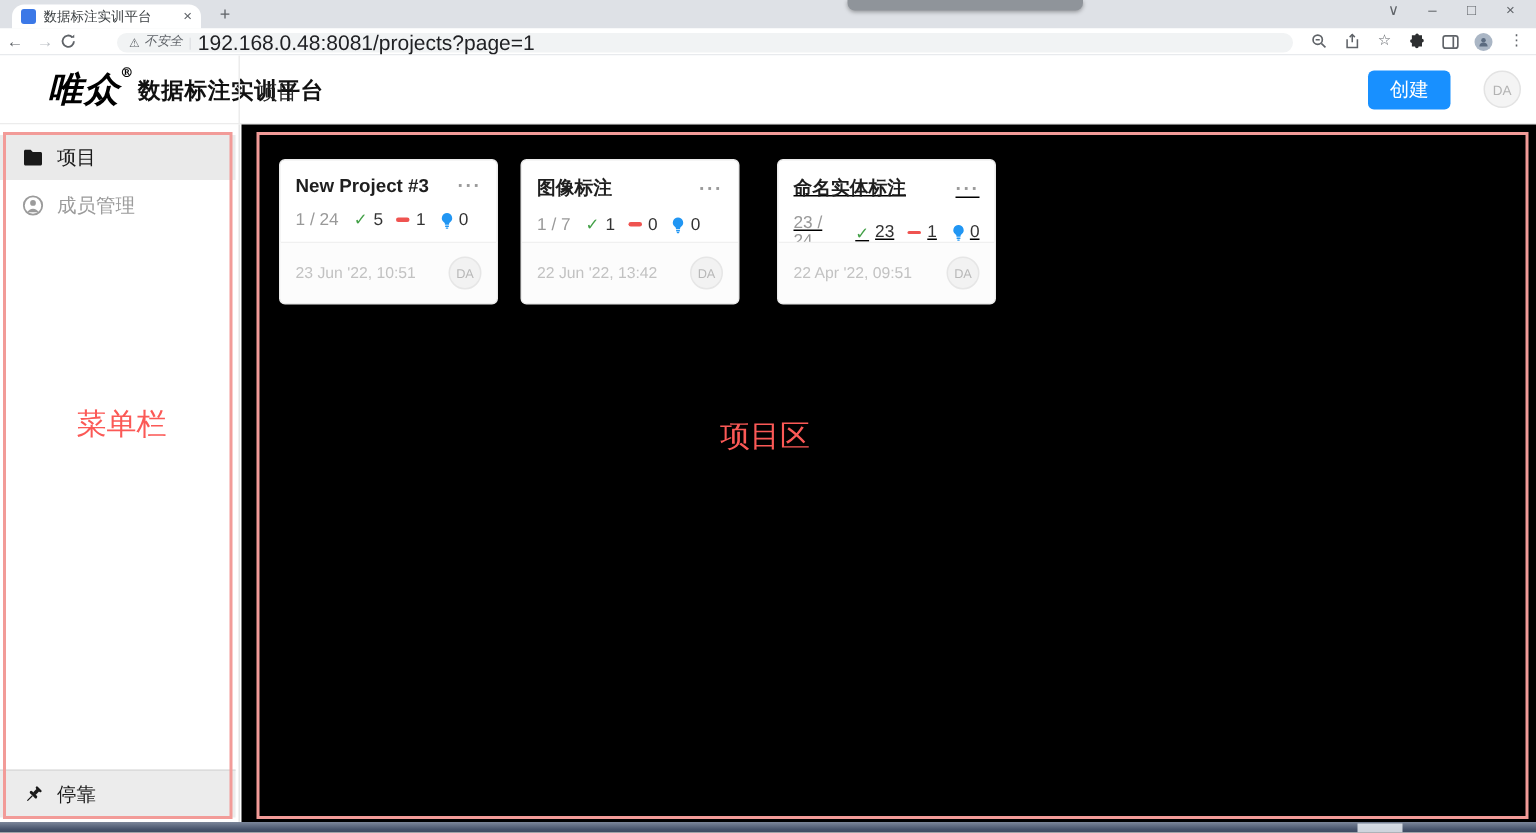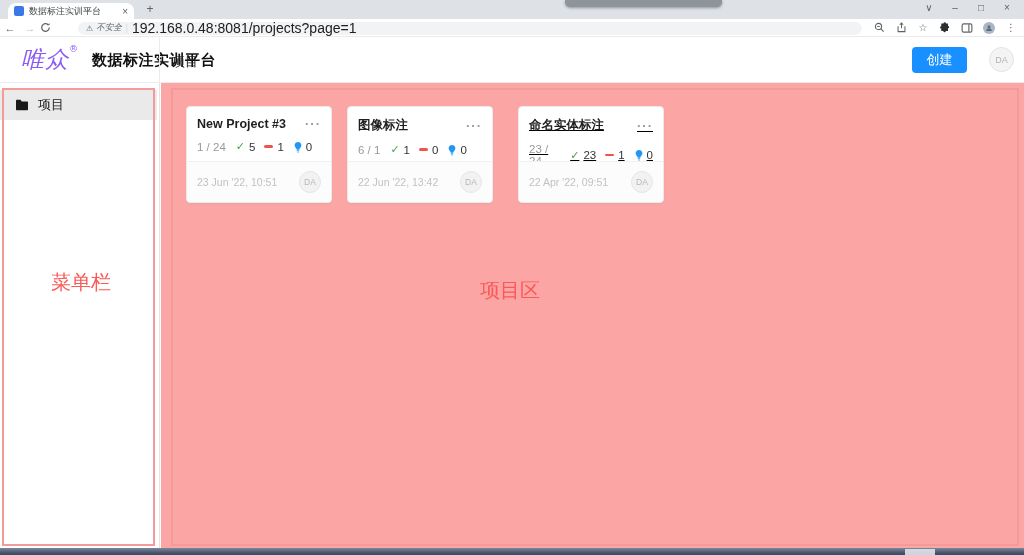--- a/index.html
+++ b/index.html
@@ -26,36 +26,36 @@
   .warn { font-size:8px; color:#5f6368; margin-right:3px; }
   .sec-label { font-size:8.5px; color:#5f6368; margin-right:4px;font-style:italic; }
   .url-div { color:#dadce0; font-size:8.5px; margin-right:4px; }
   .url-text { font-size:14px; color:#202124; }
   .tb-right { position:absolute; right:2px; top:19px; height:17px; display:flex; align-items:center; }
   .tb-ico { width:22px; height:16px; display:flex; align-items:center; justify-content:center; font-size:10px; color:#5f6368; }
   .tb-avatar { width:12px; height:12px; border-radius:50%; background:#aab6c5; display:flex; align-items:center; justify-content:center; }
 
   
   .app-header { position:absolute; top:37px; left:0; width:1024px; height:46px; background:#fff; border-bottom:1px solid #ececec; }
-  .logo { position:absolute; left:21px; top:7px; font-family:"DejaVu Serif","Liberation Serif",serif; font-style:italic; font-weight:normal; font-size:23px; color:#8b5cf6; letter-spacing:1px; }
+  .logo { position:absolute; left:32px; top:7px; font-family:"DejaVu Serif","Liberation Serif",serif; font-style:italic; font-weight:bold; font-size:23px; color:#000000; letter-spacing:1px; }
   .logo-mark { font-size:9px; vertical-align:top; font-style:normal; }
   .brand { position:absolute; left:92px; top:14px; font-size:15px; font-weight:bold; color:#111; letter-spacing:.5px; }
   .hdr-divider { position:absolute; left:159px; top:0; width:1px; height:46px; background:#ececec; }
   .breadcrumb { position:absolute; left:172px; top:16px; font-size:13px; color:#222; }
   .create-btn { position:absolute; left:912px; top:10px; width:55px; height:26px; background:#1890ff; color:#fff; font-size:13px; border:none; border-radius:4px; text-align:center; line-height:26px; }
   .hdr-avatar { position:absolute; left:989px; top:10px; width:25px; height:25px; border-radius:50%; background:#f4f4f4; border:1px solid #e3e3e3; color:#b3b3b3; font-size:9px; display:flex; align-items:center; justify-content:center; }
 
   
   .sidebar { position:absolute; top:83px; left:0; width:160px; height:465px; background:#fff; border-right:1px solid #e4e4e4; }
   .side-item { position:absolute; left:0; width:157px; height:30px; display:flex; align-items:center; padding-left:14px; font-size:13px; color:#1a1a1a; }
   .side-item.active { background:#eaeaea; }
   .side-item.muted { color:#9b9b9b; }
   .side-icon { width:15px; height:15px; margin-right:9px; display:flex; align-items:center; justify-content:center; }
   .dock { position:absolute; left:0; bottom:3px; width:157px; height:32px; background:#ececec; border-top:1px solid #dcdcdc; display:flex; align-items:center; padding-left:14px; font-size:13px; color:#1a1a1a; }
-  .main { position:absolute; top:83px; left:161px; width:863px; height:465px; background:#fca5a5; }
+  .main { position:absolute; top:83px; left:161px; width:863px; height:465px; background:#000000; }
 
   
   .card { position:absolute; top:23px; width:146px; height:97px; background:#fff; border:1px solid #ebebeb; border-radius:4px; box-shadow:0 1px 2px rgba(0,0,0,.04); }
   .card.c1 { left:25px; } .card.c2 { left:186px; } .card.c3 { left:357px;text-decoration:underline; }
   .card-top { padding:10px 10px 0 10px; height:55px; }
   .card-title-row { display:flex; justify-content:space-between; align-items:center; }
   .card-title { font-size:12.5px; font-weight:bold; color:#1f1f1f; white-space:nowrap; }
   .card-menu { color:#999; font-size:13px; font-weight:bold; letter-spacing:1px; line-height:8px; }
   .card-stats { margin-top:9px; display:flex; align-items:center; font-size:11.5px; color:#333; }
   .stat-progress { color:#999; margin-right:10px; }
@@ -168,20 +168,43 @@
 
   <div class="sidebar">
     <div class="side-item active" style="top:7px;">
       <span class="side-icon">
         <svg width="14" height="12" viewBox="0 0 16 14">
             <path d="M1 2.2c0-.7.5-1.2 1.2-1.2h4l1.6 1.8h6c.7 0 1.2.5 1.2 1.2v8c0 .7-.5 1.2-1.2 1.2H2.2c-.7 0-1.2-.5-1.2-1.2z" fill="#1a1a1a"></path>
           </svg>
       </span>
       <span>项目</span>
     </div>
+    <div class="side-item muted" style="top:39px;">
+      <span class="side-icon">
+        <svg width="14" height="14" viewBox="0 0 16 16">
+            <circle cx="8" cy="8" r="7" fill="none" stroke="#9b9b9b" stroke-width="1.4"></circle>
+            <circle cx="8" cy="6" r="2.2" fill="#9b9b9b"></circle>
+            <path d="M3.8 13.2a4.6 4.6 0 0 1 8.4 0z" fill="#9b9b9b"></path>
+          </svg>
+      </span>
+      <span>成员管理</span>
+    </div>
+    <div class="dock">
+      <span class="side-icon">
+        <svg width="14" height="14" viewBox="0 0 16 16">
+            <g transform="rotate(45 8 8)" fill="#1a1a1a">
+              <rect x="5.2" y="1" width="5.6" height="1.8" rx="0.9"></rect>
+              <rect x="6.6" y="2.4" width="2.8" height="4.2"></rect>
+              <rect x="4.4" y="6.4" width="7.2" height="2.2" rx="1.1"></rect>
+              <rect x="7.6" y="8.6" width="0.9" height="5.6" rx="0.45"></rect>
+            </g>
+          </svg>
+      </span>
+      <span>停靠</span>
+    </div>
   </div>
 
   <div class="main">
 
     <div class="card c1">
       <div class="card-top">
         <div class="card-title-row">
           <span class="card-title">New Project #3</span>
           <span class="card-menu">···</span>
         </div>
@@ -213,21 +236,21 @@
       </div>
     </div>
 
     <div class="card c2">
       <div class="card-top">
         <div class="card-title-row">
           <span class="card-title">图像标注</span>
           <span class="card-menu">···</span>
         </div>
         <div class="card-stats">
-          <span class="stat-progress">6 / 1</span>
+          <span class="stat-progress">1 / 7</span>
           <span class="stat">
               <span class="check">✓</span>
               <span>1</span>
             </span>
           <span class="stat">
               <span class="minus"></span>
               <span>0</span>
             </span>
           <span class="stat">
               <span class="bulb">

